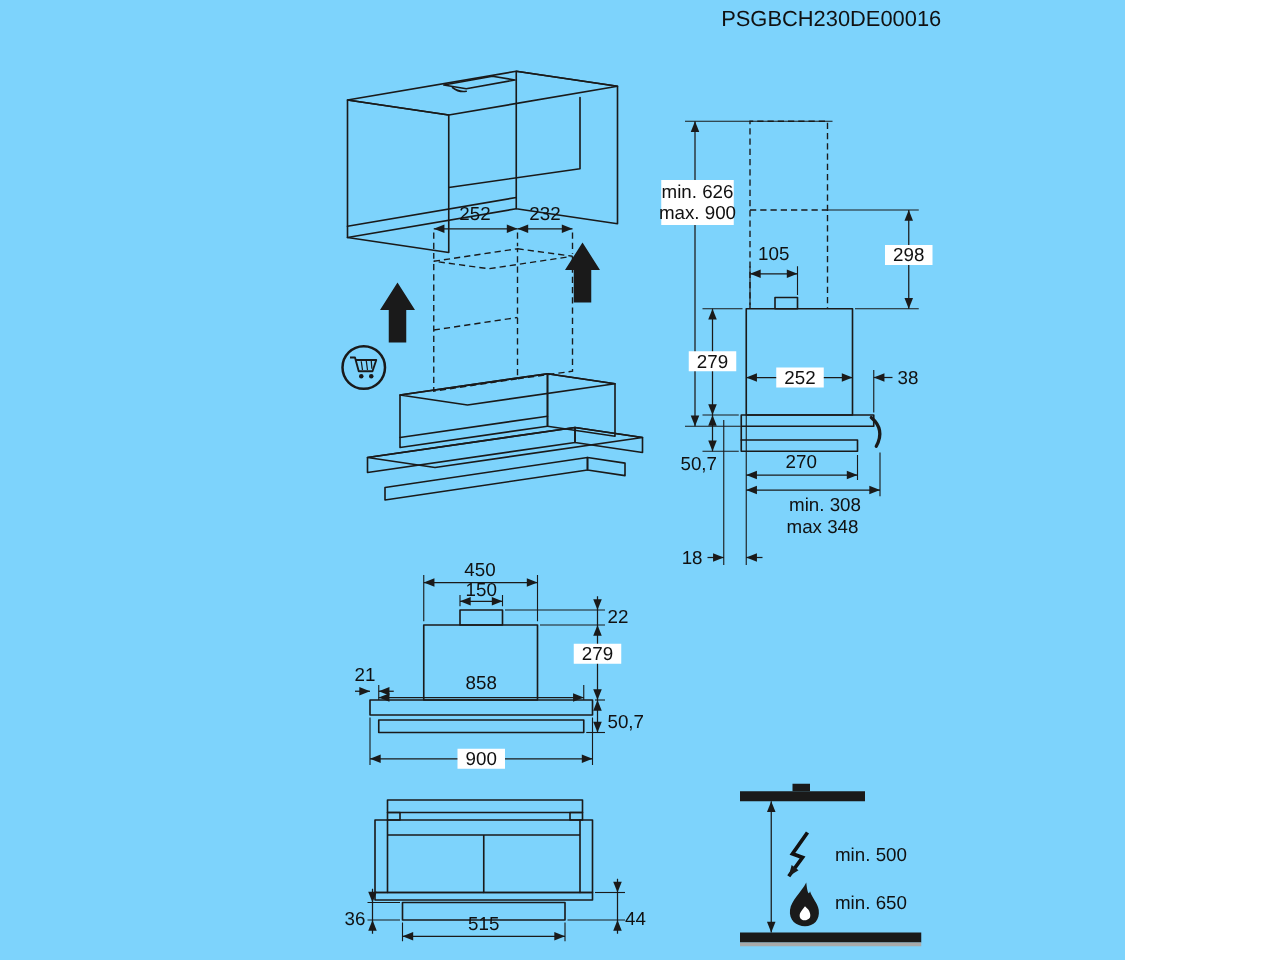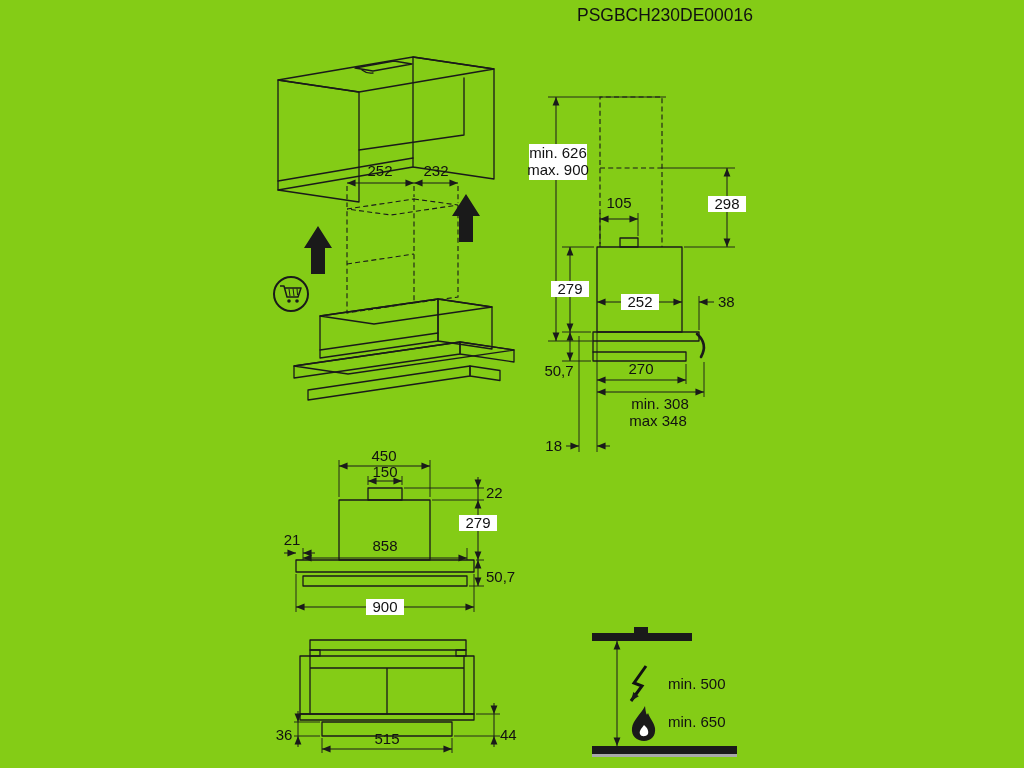--- a/index.html
+++ b/index.html
@@ -1,16 +1,16 @@
 <!DOCTYPE html>
 <html><head>
 <meta charset="utf-8">
 <style>
   html,body{margin:0;padding:0;background:#fff;}
-  .canvas{position:relative;width:1024px;height:768px;background:#84cc16;overflow:hidden;}
+  .canvas{position:relative;width:900px;height:768px;background:#7dd3fc;overflow:hidden;}
   svg{display:block;}
   text{font-family:"Liberation Sans","DejaVu Sans",sans-serif;font-size:15px;fill:#111;}
   .title{font-size:17.5px;}
   .obj{fill:none;stroke:#1a1a1a;stroke-width:1.3;stroke-linejoin:round;stroke-linecap:round;}
   .thin{fill:none;stroke:#1a1a1a;stroke-width:0.9;}
   .dash{fill:none;stroke:#1a1a1a;stroke-width:1.1;stroke-dasharray:5 3.2;}
   .dim{fill:none;stroke:#1a1a1a;stroke-width:1;}
   .blk{fill:#1a1a1a;stroke:none;}
   .wbg{fill:#ffffff;stroke:none;}
   .handle{fill:none;stroke:#1a1a1a;stroke-width:2.6;stroke-linecap:round;}

